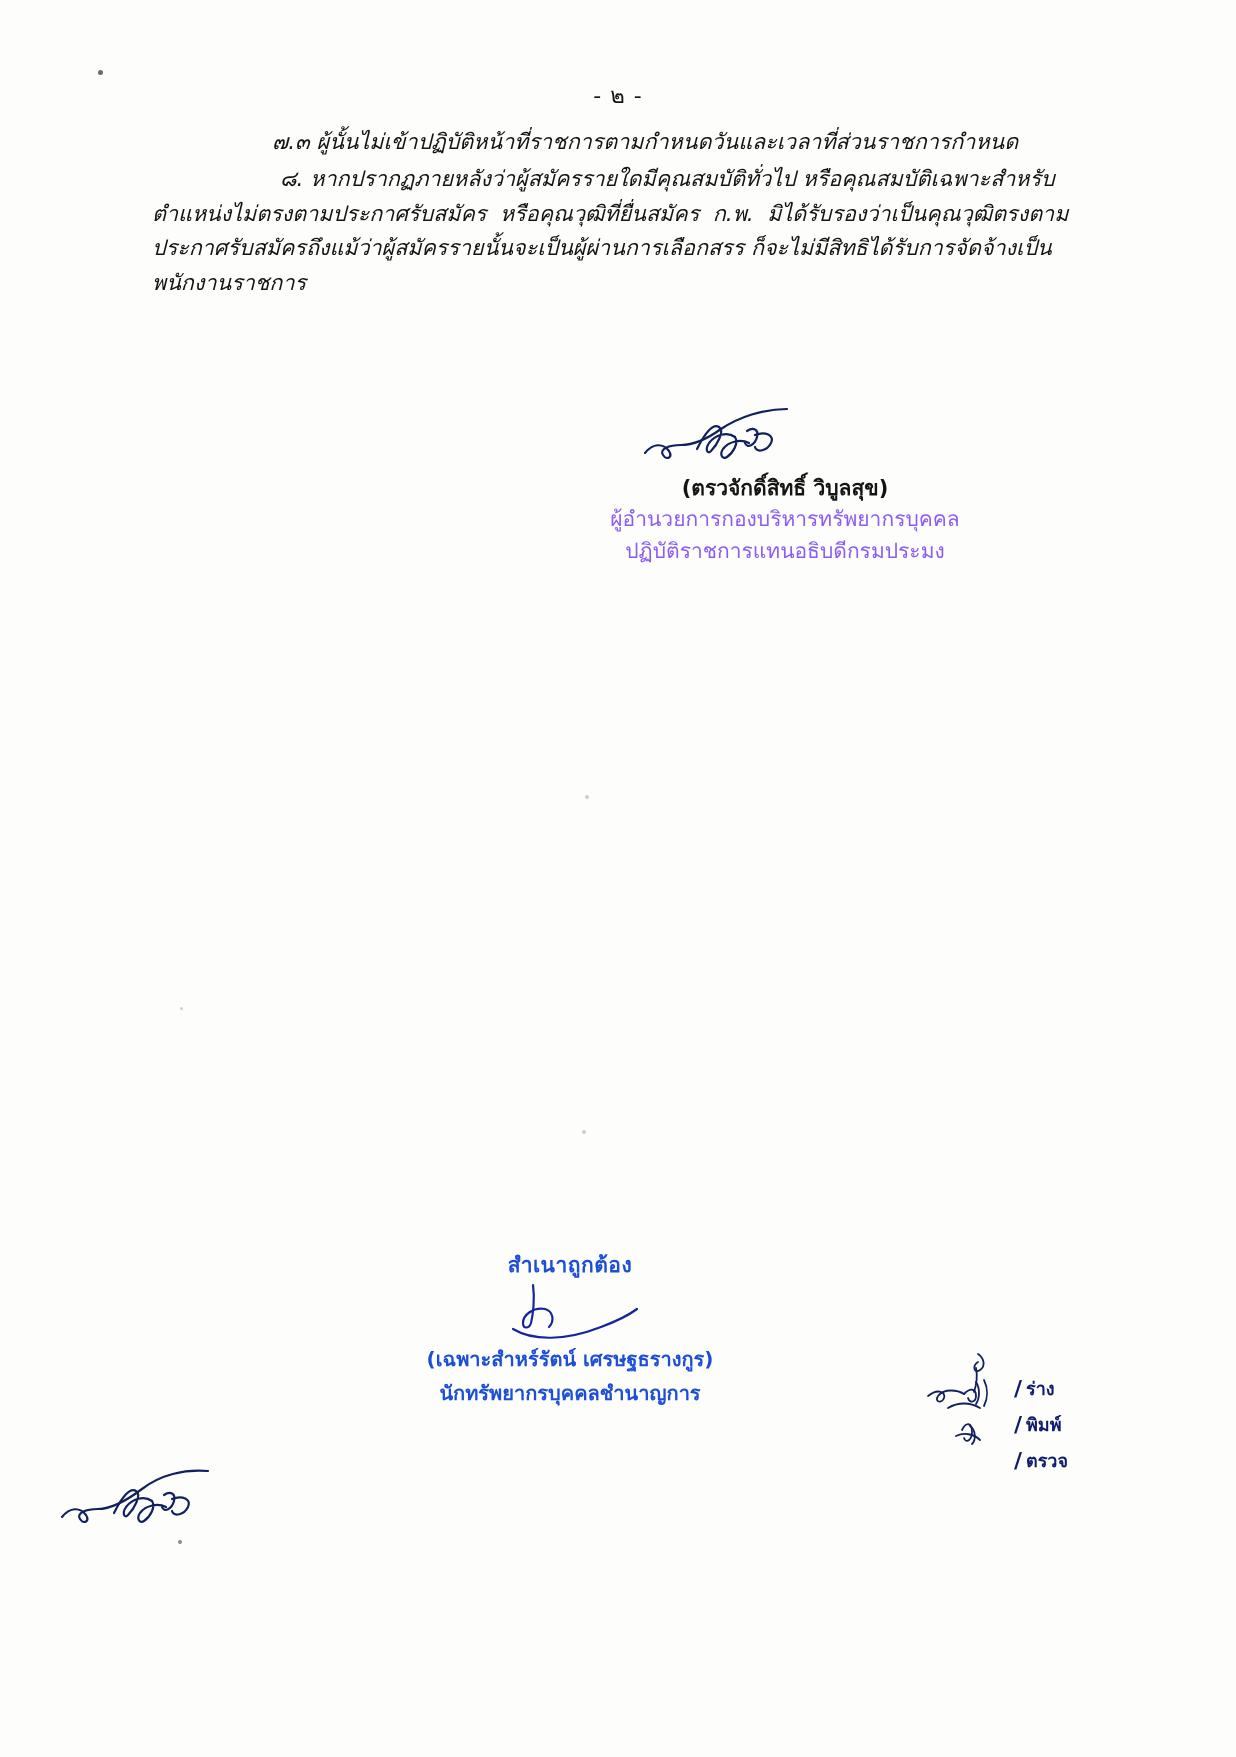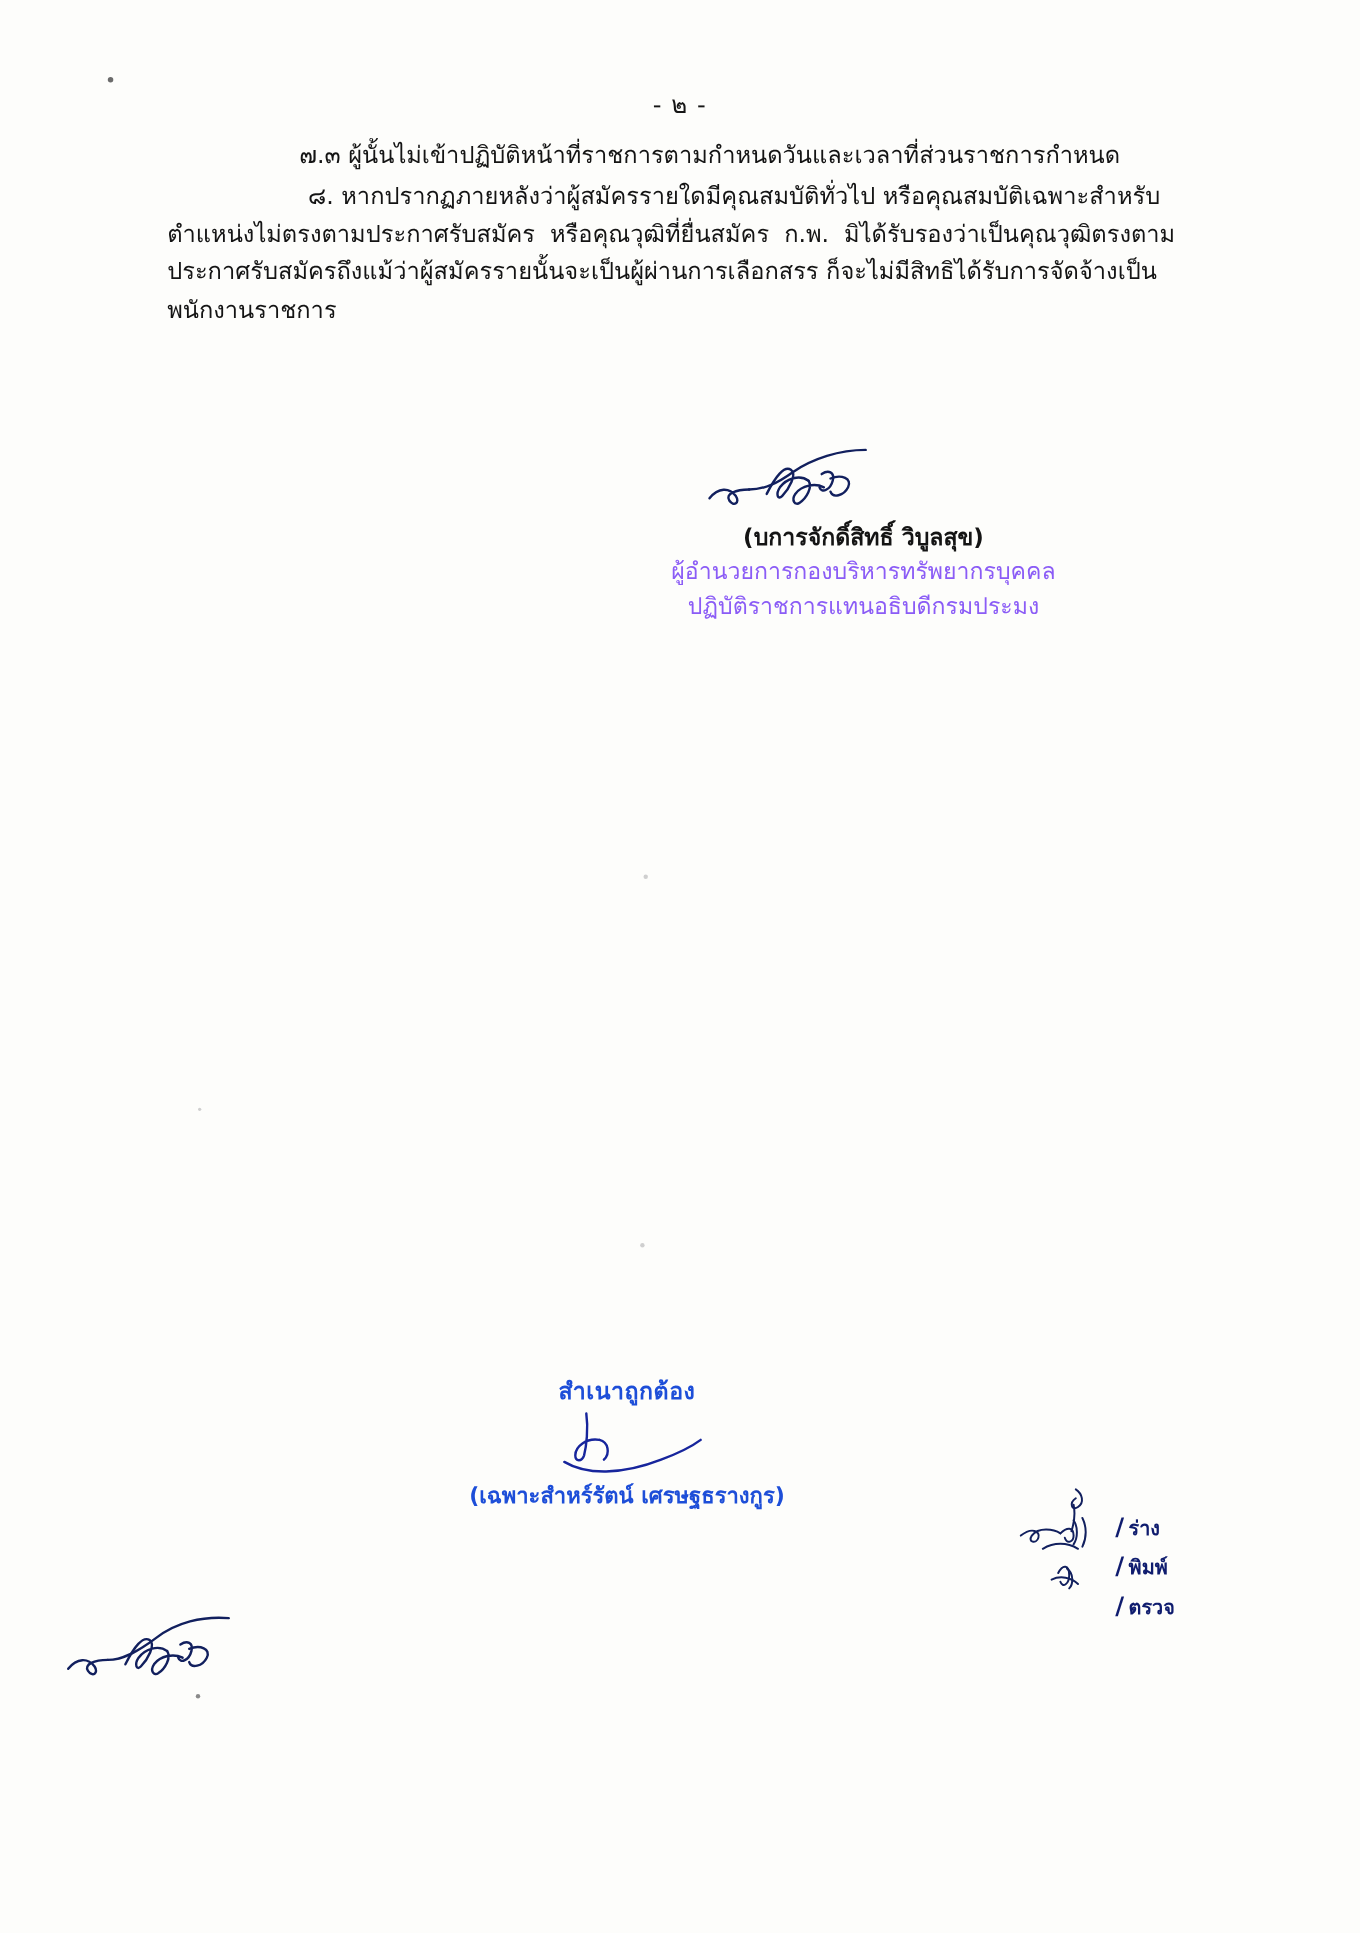--- a/index.html
+++ b/index.html
@@ -34,20 +34,21 @@
     left: 152px;
     width: 950px;
     font-size: 21.5px;
     line-height: 1.62;
     color: #141414;
     text-align: left;
   }
   .para {
     margin: 0 0 2px 0;
     white-space: pre-wrap;
+    font-style: italic;
   }
   .indent {
     text-indent: 120px;
   }
   .indent-small {
     text-indent: 128px;
   }
   .announce-line {
     position: absolute;
     top: 352px;
@@ -180,37 +181,38 @@
         <g fill="none" stroke="#12205e" stroke-width="2.2" stroke-linecap="round">
           <path d="M10 48 C18 38, 28 38, 34 46 C38 52, 32 56, 28 50 C24 44, 34 40, 46 40"></path>
           <path d="M46 40 C60 40, 72 34, 86 24 C104 12, 128 4, 152 4"></path>
           <path d="M62 44 C70 28, 78 18, 84 22 C90 26, 82 40, 76 46 C72 50, 70 44, 74 38 C80 30, 92 26, 100 32"></path>
           <path d="M100 32 C104 38, 98 48, 92 52 C88 55, 84 50, 88 44 C94 36, 106 34, 114 38"></path>
           <path d="M112 26 C118 22, 124 24, 122 32 C120 40, 112 44, 110 38"></path>
           <path d="M120 30 C130 26, 140 30, 136 38 C132 46, 122 48, 120 42"></path>
         </g>
       </svg>
     </div>
-    <div class="sig-name">(บการจักดิ์สิทธิ์  วิบูลสุข)</div>
+    <div class="sig-name">(ตรวจักดิ์สิทธิ์  วิบูลสุข)</div>
     <div class="sig-role">ผู้อำนวยการกองบริหารทรัพยากรบุคคล</div>
     <div class="sig-role">ปฏิบัติราชการแทนอธิบดีกรมประมง</div>
   </div>
 
   <div class="certify-block">
     <div class="certify-title">สำเนาถูกต้อง</div>
     <div class="certify-scribble">
       <svg width="180" height="62" viewBox="0 0 180 62">
         <g fill="none" stroke="#17259c" stroke-width="2.2" stroke-linecap="round">
           <path d="M28 4 C30 18, 28 34, 26 42 C24 48, 18 48, 18 42 C18 34, 28 26, 40 28"></path>
           <path d="M40 28 C48 30, 50 40, 44 46"></path>
           <path d="M8 48 C28 60, 60 60, 96 46 C112 40, 124 34, 132 28"></path>
         </g>
       </svg>
     </div>
     <div class="certify-name">(เฉพาะสำหร์รัตน์  เศรษฐธรางกูร)</div>
+    <div class="certify-role">นักทรัพยากรบุคคลชำนาญการ</div>
   </div>
 
   <div class="approval-marks">
     <div class="mark-scribbles">
       <svg width="110" height="130" viewBox="0 0 110 130">
         <g fill="none" stroke="#12205e" stroke-width="1.8" stroke-linecap="round">
           <path d="M60 2 C66 6, 68 14, 62 18 C56 22, 54 14, 60 10"></path>
           <path d="M58 16 C60 26, 58 34, 56 40"></path>
           <path d="M10 44 C20 36, 28 40, 26 46 C24 52, 16 50, 20 44 C26 36, 40 38, 46 42"></path>
           <path d="M46 42 C52 36, 58 36, 58 44 C58 50, 52 52, 50 46"></path>

